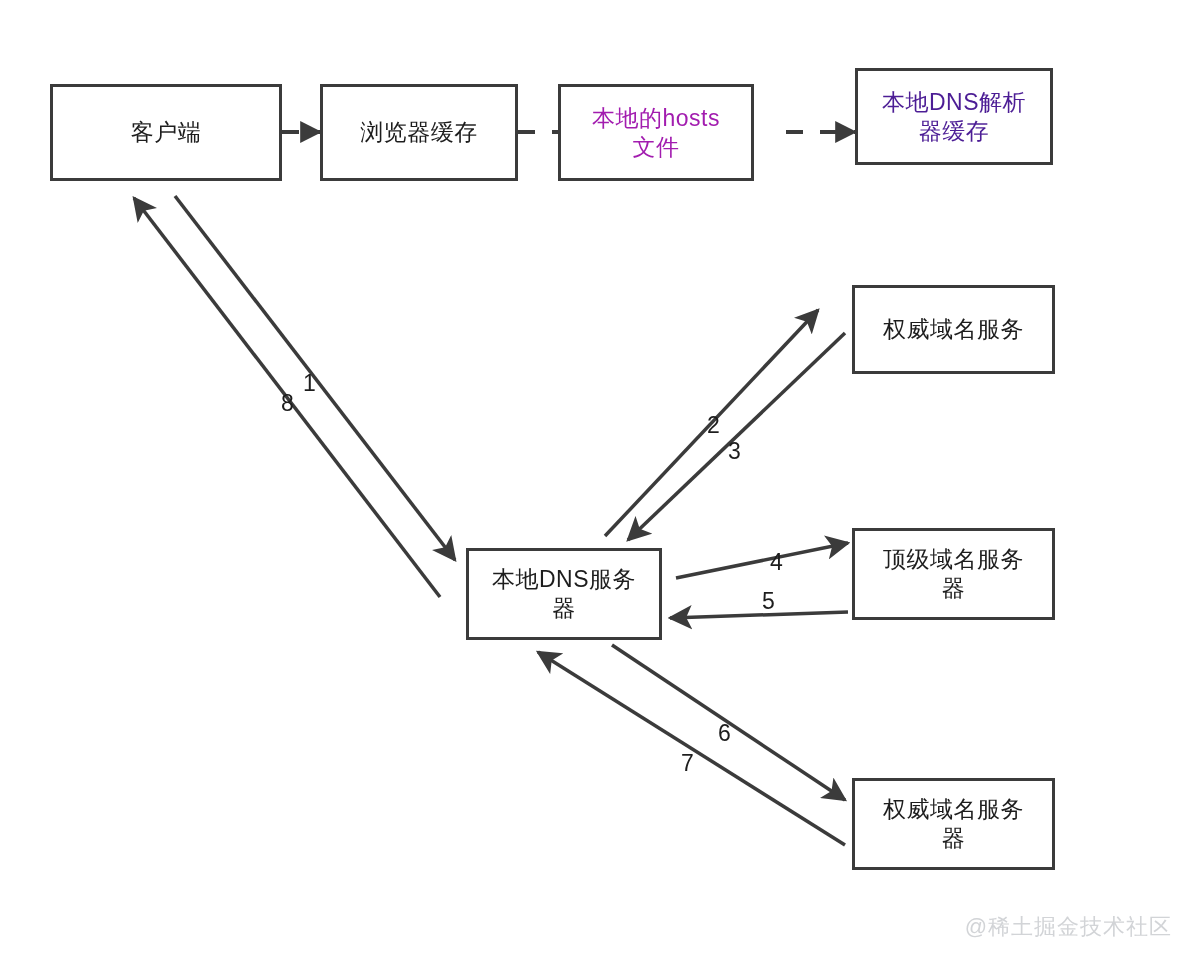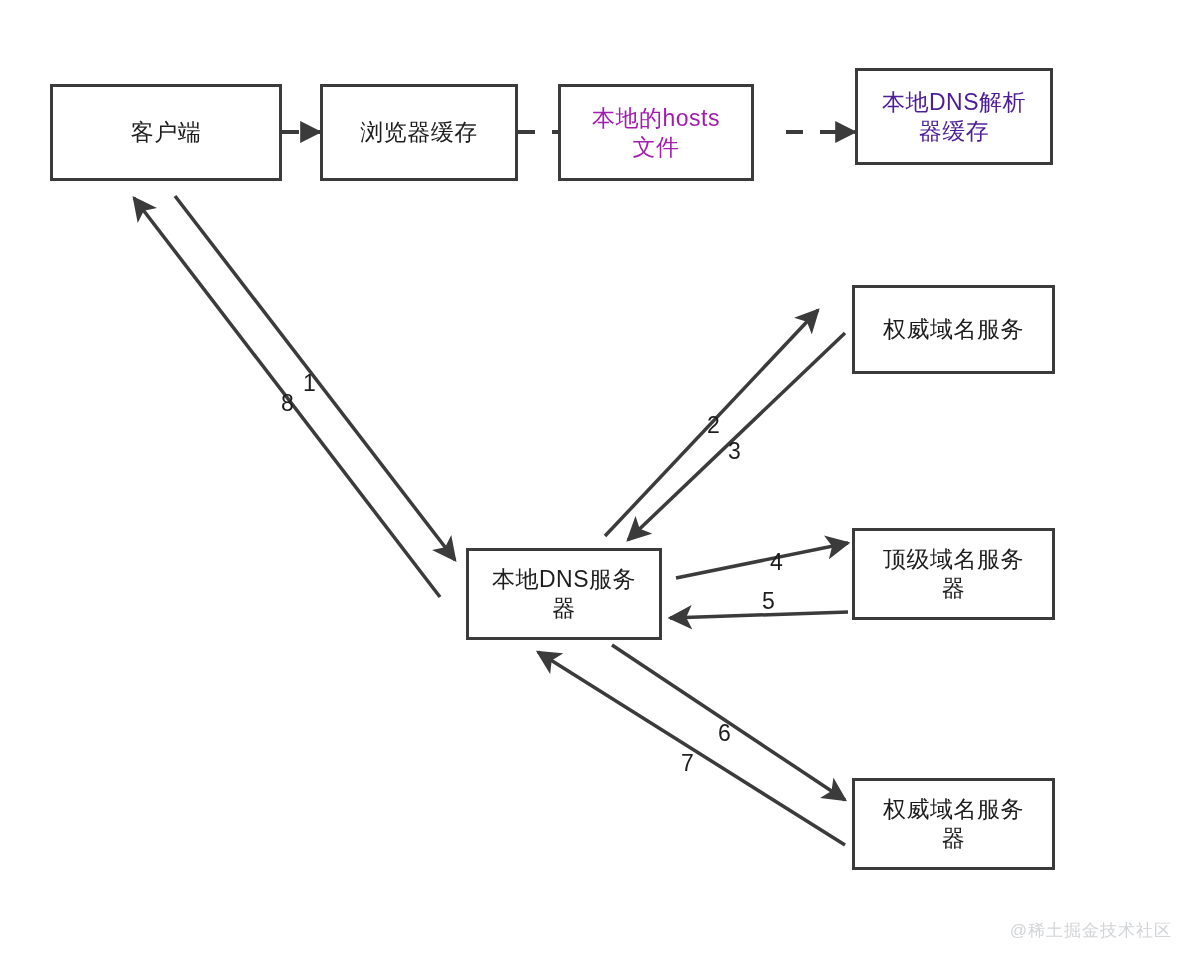--- a/index.html
+++ b/index.html
@@ -40,21 +40,21 @@
     font-size: 23px;
     color: #1d1d1d;
     z-index: 4;
     line-height: 1;
     white-space: nowrap;
   }
   #watermark {
     position: absolute;
     right: 30px;
     bottom: 18px;
-    font-size: 17px;
+    font-size: 22px;
     color: #d2d4d7;
     letter-spacing: 1px;
     z-index: 5;
     white-space: nowrap;
   }
 </style>
 </head>
 <body>
 
 <svg id="canvas" viewBox="0 0 1202 960" xmlns="http://www.w3.org/2000/svg">

